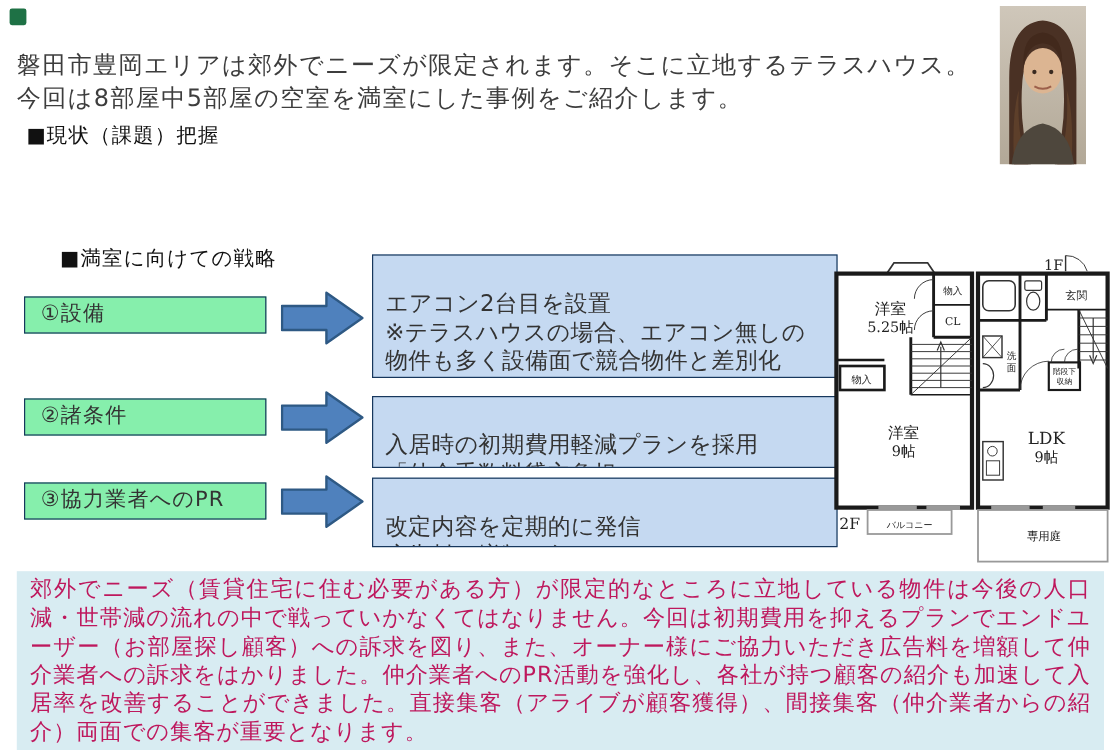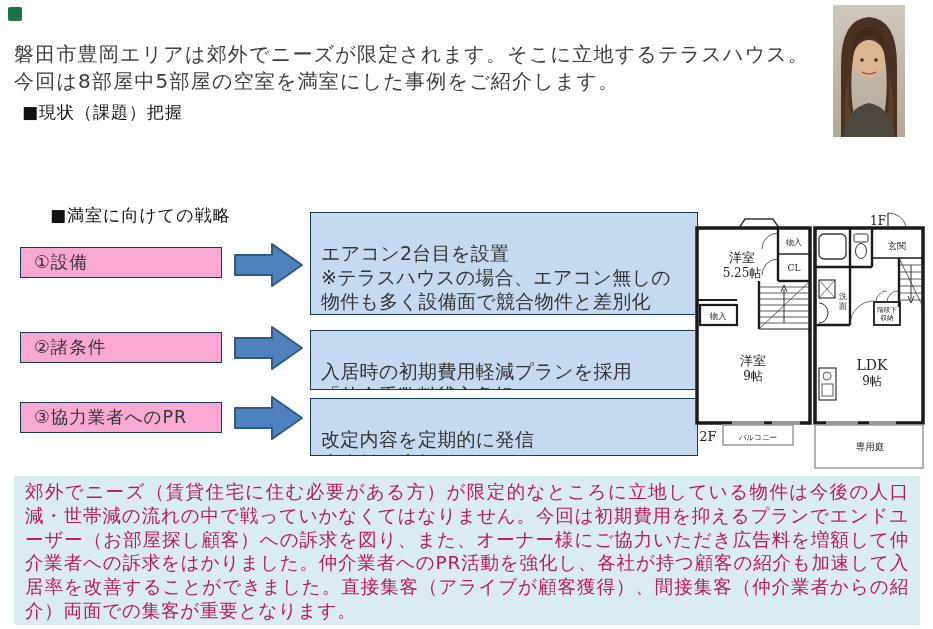--- a/index.html
+++ b/index.html
@@ -4,21 +4,21 @@
 <style>
   html,body{margin:0;padding:0;background:#fff;}
   .slide{position:relative;width:933px;height:629px;background:#fff;overflow:hidden;
          font-family:"DejaVu Sans","Liberation Sans",sans-serif;color:#3d3d3d;}
   .logo{position:absolute;left:8px;top:7px;width:14px;height:14px;background:#1E7145;border-radius:2px;}
   .intro{position:absolute;left:14px;top:41px;font-size:20px;line-height:26.5px;letter-spacing:1.2px;color:#3d3d3d;white-space:nowrap;}
   .section-h{font-weight:normal;color:#111;font-size:17px;letter-spacing:1px;}
   .status{position:absolute;left:22px;top:101px;}
   .status .items{margin-top:4px;font-size:16.5px;line-height:22.5px;letter-spacing:0.3px;white-space:nowrap;}
   .strategy-h{position:absolute;left:22px;top:204px;margin-left:28px;}
-  .label-box{position:absolute;left:20px;width:202px;height:31px;background:#f9a8d4;border:1.6px solid #17375D;
+  .label-box{position:absolute;left:20px;width:202px;height:31px;background:#86efac;border:1.6px solid #17375D;
              box-sizing:border-box;font-size:17.5px;line-height:28px;padding-left:13px;color:#333;letter-spacing:1px;}
   .arrow{position:absolute;left:234px;width:70px;height:46px;}
   .detail-box{position:absolute;left:310px;width:388px;background:#C5D9F1;border:1.6px solid #17375D;
               box-sizing:border-box;font-size:19px;line-height:24px;padding:4px 10px;color:#333;
               letter-spacing:0.3px;white-space:pre-line;overflow:hidden;}
   .summary{position:absolute;left:14px;top:476px;width:906px;height:149px;background:#D8ECF2;
            box-sizing:border-box;padding:4px 11px;font-size:18.5px;line-height:23.8px;letter-spacing:0.8px;
            color:#be185d;overflow:hidden;text-align:justify;}
   .photo{position:absolute;left:833px;top:5px;width:72px;height:132px;}
   .caption{position:absolute;right:16px;top:145px;text-align:right;color:#222;}

